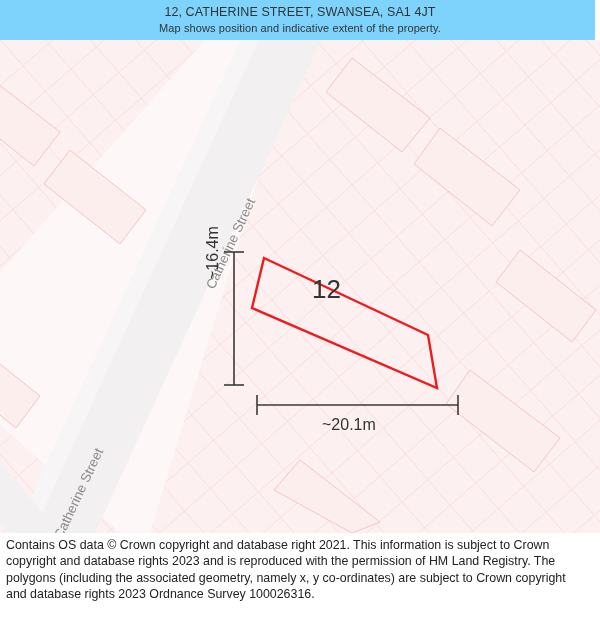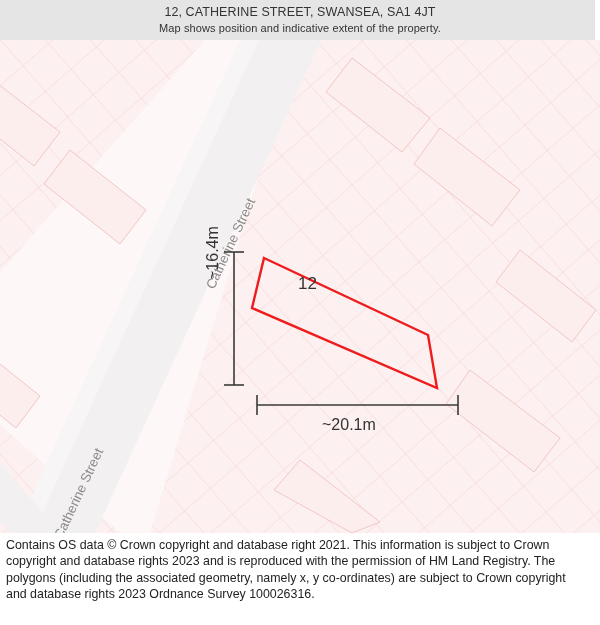--- a/index.html
+++ b/index.html
@@ -12,21 +12,21 @@
     height: 625px;
     font-family: "Liberation Sans", sans-serif;
     color: #222;
     overflow: hidden;
     position: relative;
   }
   .page {
     width: 595px;
     height: 625px;
     position: relative;
-    background: #e5e5e5;
+    background: #7dd3fc;
   }
   
   .header {
     position: absolute;
     top: 0;
     left: 0;
     width: 600px;
     height: 42px;
     text-align: center;
     padding-top: 4px;
@@ -63,23 +63,23 @@
     white-space: nowrap;
     pointer-events: none;
   }
   .area-label {
     font-size: 20px;
     color: #333;
     left: 258px;
     top: 163px;
   }
   .plot-number {
-    font-size: 17px;
-    color: #333;
-    left: 298px;
+    font-size: 26px;
+    color: #333;
+    left: 312px;
     top: 234px;
   }
   .dim-horizontal {
     font-size: 16px;
     color: #333;
     left: 322px;
     top: 376px;
   }
   .dim-vertical {
     font-size: 16px;

